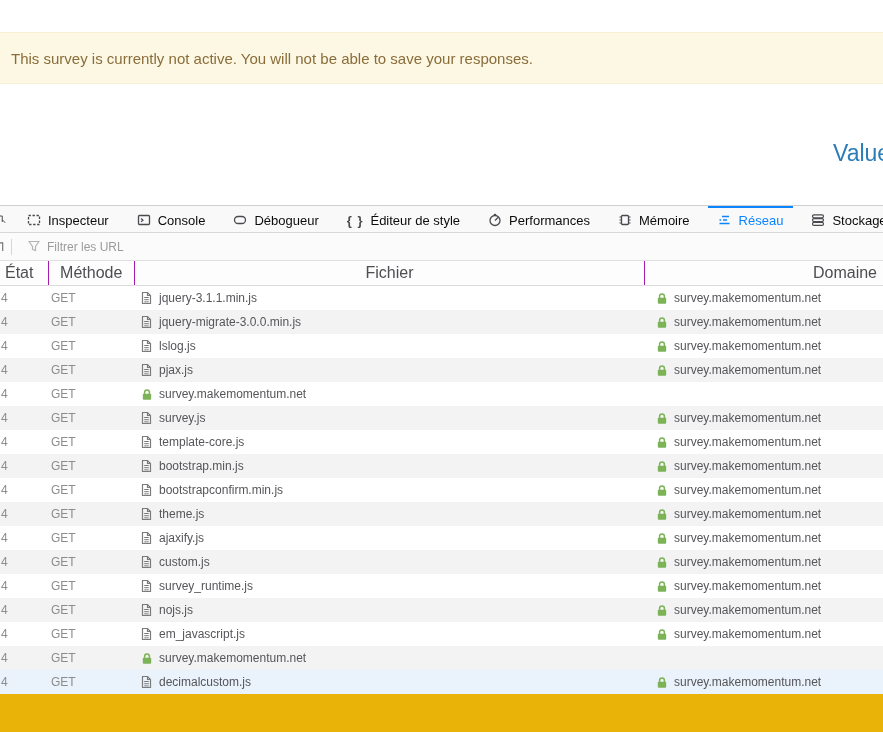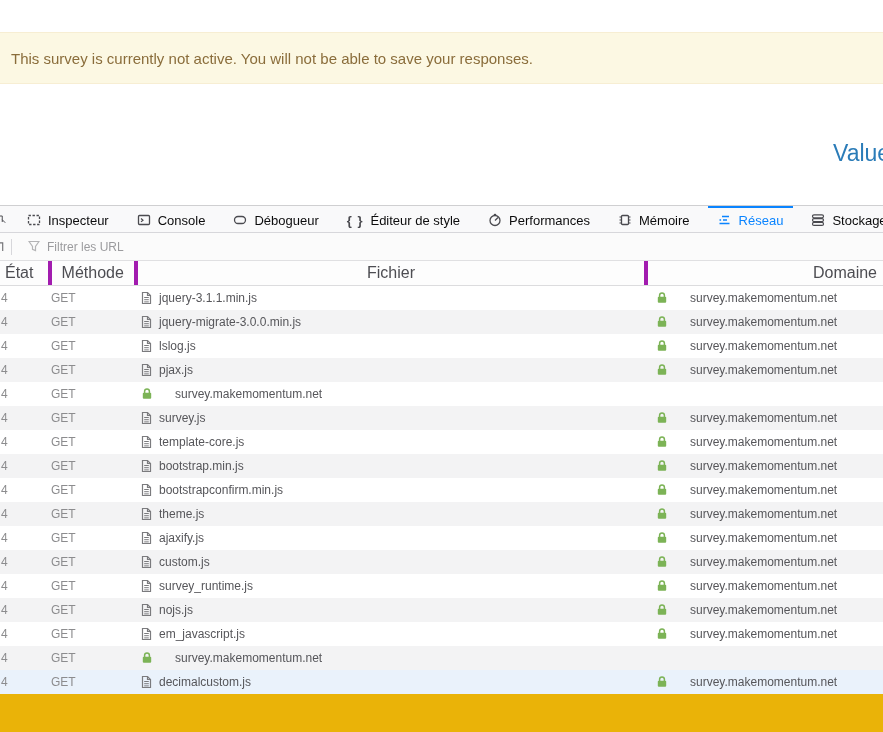--- a/index.html
+++ b/index.html
@@ -40,35 +40,35 @@
     display:flex; align-items:center; }
   .clear-stub { width:9px; display:flex; align-items:center; color:#737377; }
   .filter-input { display:flex; align-items:flex-start; gap:7px; margin-left:14px;
     color:#9b9b9e; font-size:12px; flex:1; }
   .funnel { display:flex; align-items:center; color:#b4b4b6; }
 
   
   .thead { height:25px; border-bottom:1px solid #dcdcde; background:#fdfdfd;
     display:flex; align-items:stretch; font-size:16px; color:#4d4d52; }
   .th { display:flex; align-items:center; }
-  .th + .th { border-left:4px solid #a21caf; }
+  .th + .th { border-left:1px solid #a21caf; }
   .col-status { width:48px; padding-left:5px; }
   .col-method { width:87px; justify-content:center; }
   .col-file   { width:515px; justify-content:center; }
   .col-domain { width:241px; justify-content:flex-end; padding-right:6px; }
 
   .rows { }
   .row { height:24px; display:flex; align-items:center; font-size:12px; background:#fff; }
   .row.even { background:#f3f3f4; }
   .row.highlighted { background:var(--row-highlight,#eaf2fb); }
   .c-status { width:48px; padding-left:1px; color:#8c8c8e; }
   .c-method { width:87px; padding-left:3px; color:#8c8c8e; }
   .c-file { width:515px; display:flex; align-items:center; gap:7px; padding-left:6px; color:#56565a; }
   .c-file .ficon { display:flex; align-items:center; color:#7b7b7e; }
-  .c-domain { width:233px; display:flex; align-items:flex-start; gap:22px; padding-left:6px; color:#56565a; }
+  .c-domain { width:233px; display:flex; align-items:flex-end; gap:6px; padding-left:6px; color:#56565a; }
   .c-domain .licon { display:flex; align-items:center; color:var(--lock-green,#7cb356); }
   svg { display:block; }
 </style>
 </head>
 <body>
 
 <div class="banner">
   <span>This survey is currently not active. You will not be able to save your responses.</span>
 </div>
 <div class="value-heading">Value</div>

